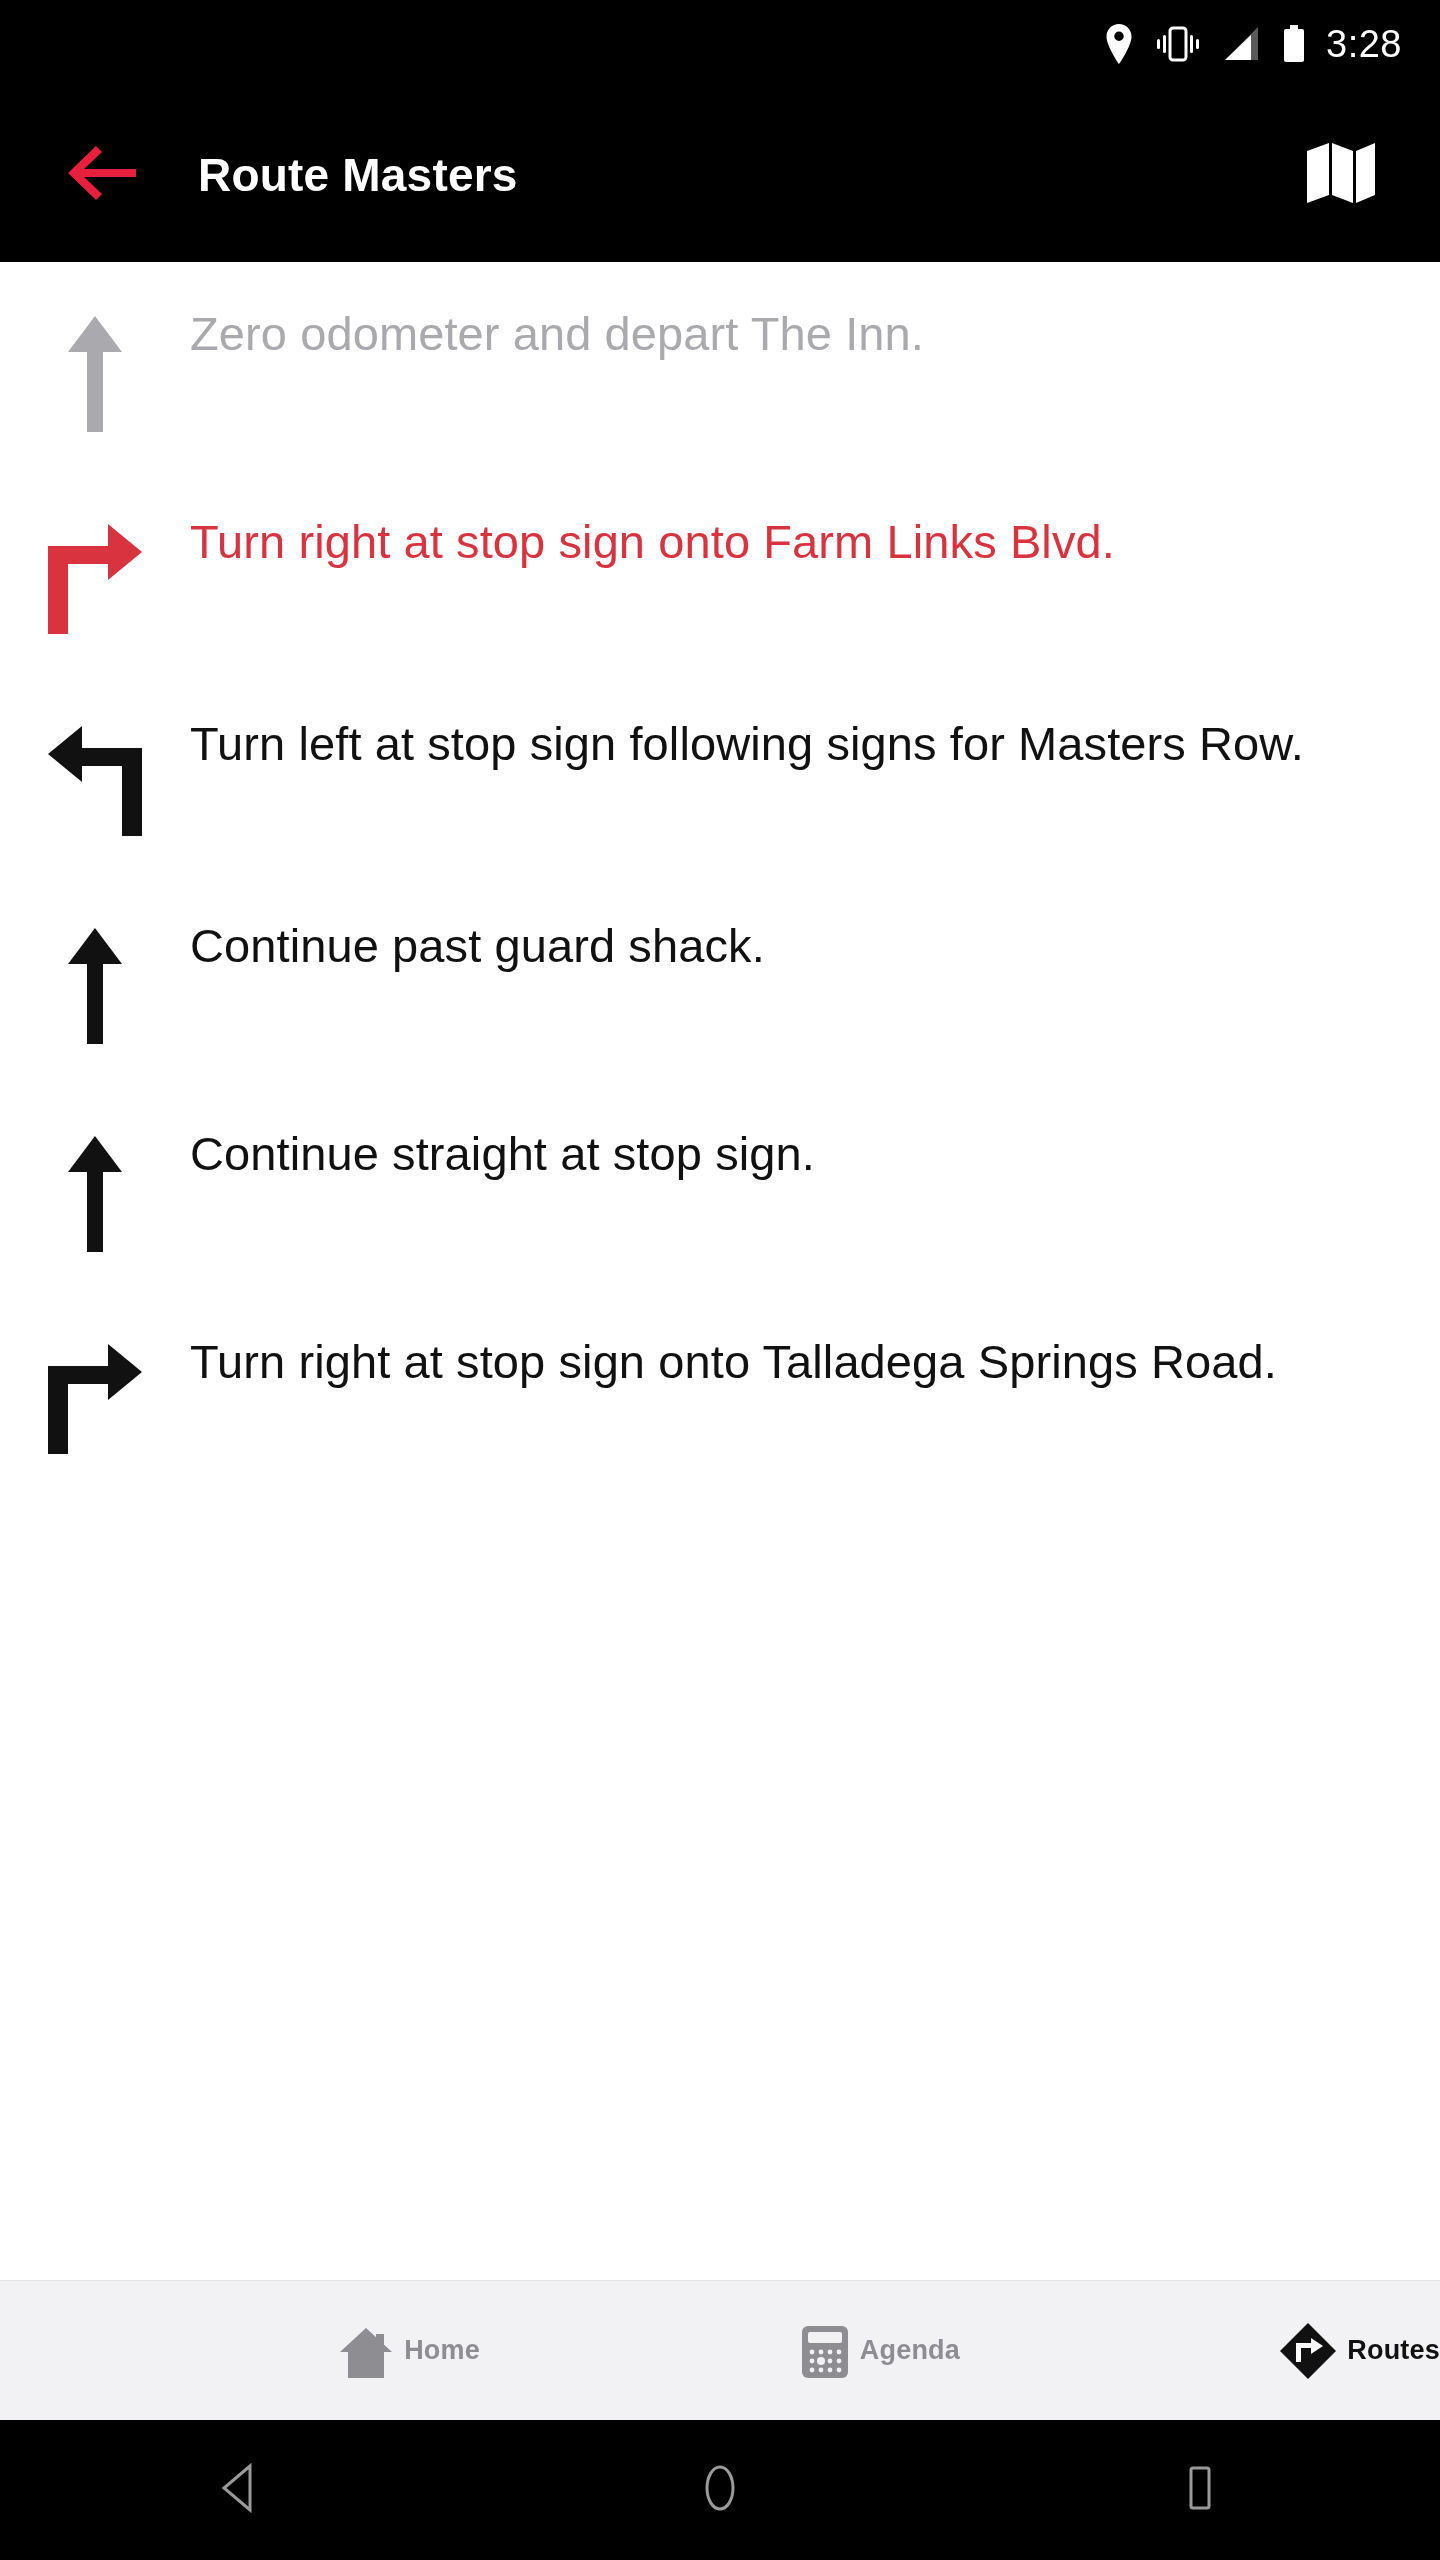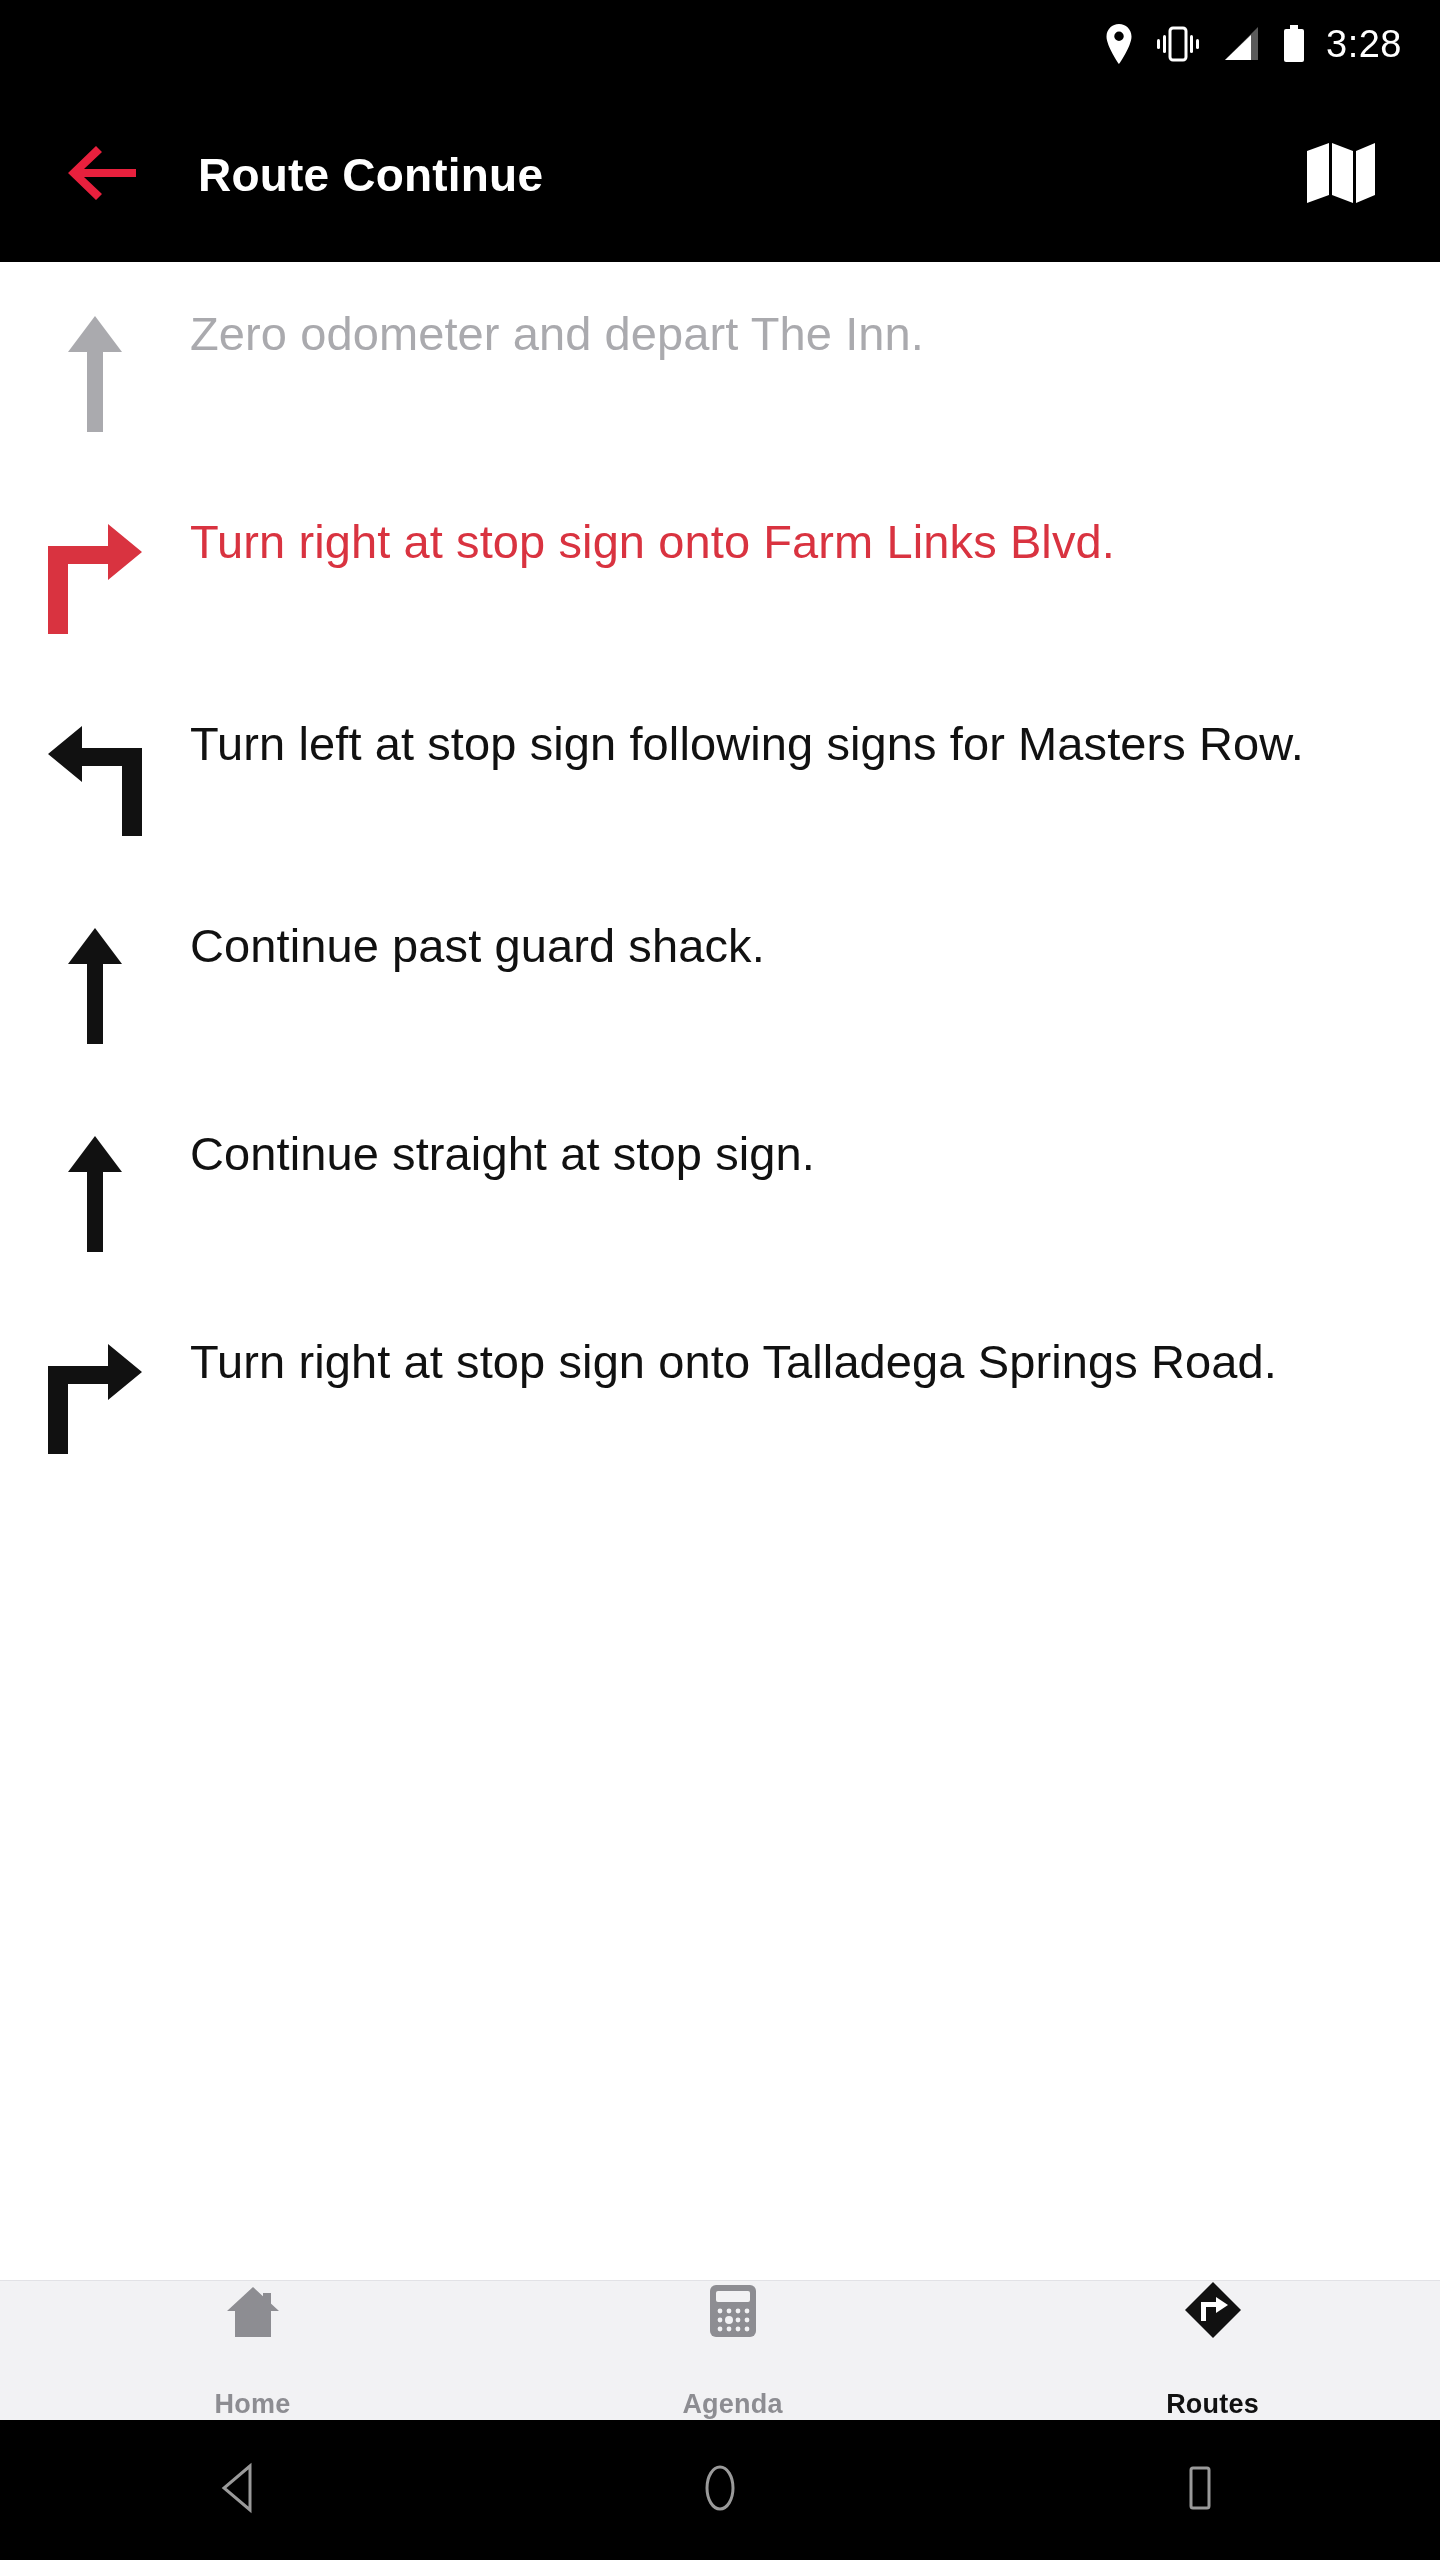--- a/index.html
+++ b/index.html
@@ -68,22 +68,22 @@
   .st-normal .step-text { color:#111111; }
 
   
   .tabbar {
     position:absolute; left:0; right:0; bottom:140px; height:140px;
     background:#f2f2f4; border-top:1px solid #e2e2e6;
     display:flex; align-items:center;
     z-index:5;
   }
   .tab {
-    flex:1; display:flex; flex-direction:column;
-    align-items:center; justify-content:space-between; gap:10px;
+    flex:1; display:flex; flex-direction:row;
+    align-items:center; justify-content:flex-end; gap:10px;
     cursor:pointer; height:100%;padding-left:25px;
   }
   .tab-ico { height:58px; display:flex; align-items:flex-end; }
   .tab-label {
     font-size:27px; font-weight:700; color:#8d8d92;
     letter-spacing:0.2px;
   }
   .tab.active .tab-label { color:#111111; }
 
   
@@ -136,21 +136,21 @@
   </div>
 
   <div class="appbar">
     <div class="back-btn">
       <span>
         <svg width="72" height="62" viewBox="0 0 72 62">
           <path fill="#e8203d" d="M30 4 L36 10 L18 27 L70 27 L70 35 L18 35 L36 52 L30 58 L2 31 Z"></path>
         </svg>
       </span>
     </div>
-    <div class="appbar-title">Route Continue</div>
+    <div class="appbar-title">Route Masters</div>
     <div class="map-btn">
       <span>
         <svg width="72" height="68" viewBox="0 0 72 68">
           <path fill="#ffffff" d="M2 12 L24 4 L24 56 L2 64 Z"></path>
           <path fill="#ffffff" d="M27 4 L48 12 L48 64 L27 56 Z"></path>
           <path fill="#ffffff" d="M51 12 L70 4 L70 56 L51 64 Z"></path>
           <path fill="#000000" d="M24.4 4 L26.6 4 L26.6 57 L24.4 57 Z"></path>
           <path fill="#000000" d="M48.4 12 L50.6 12 L50.6 65 L48.4 65 Z"></path>
         </svg>
       </span>

